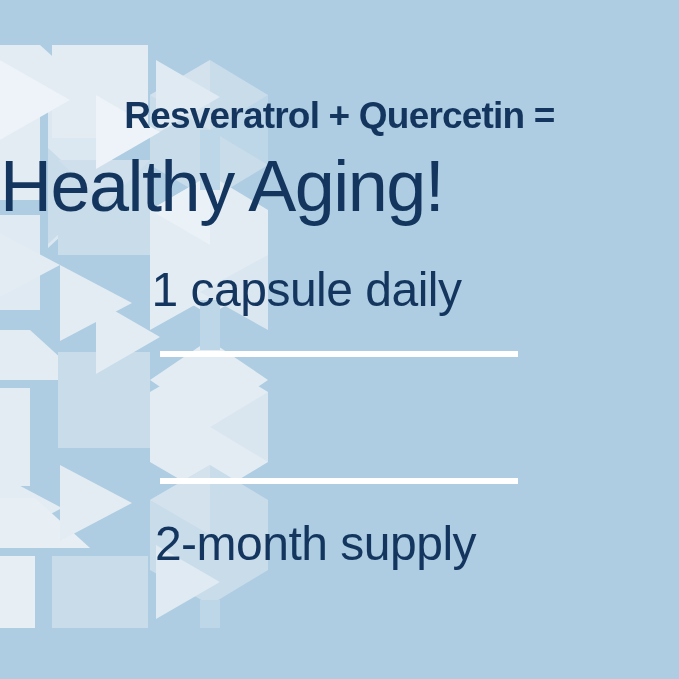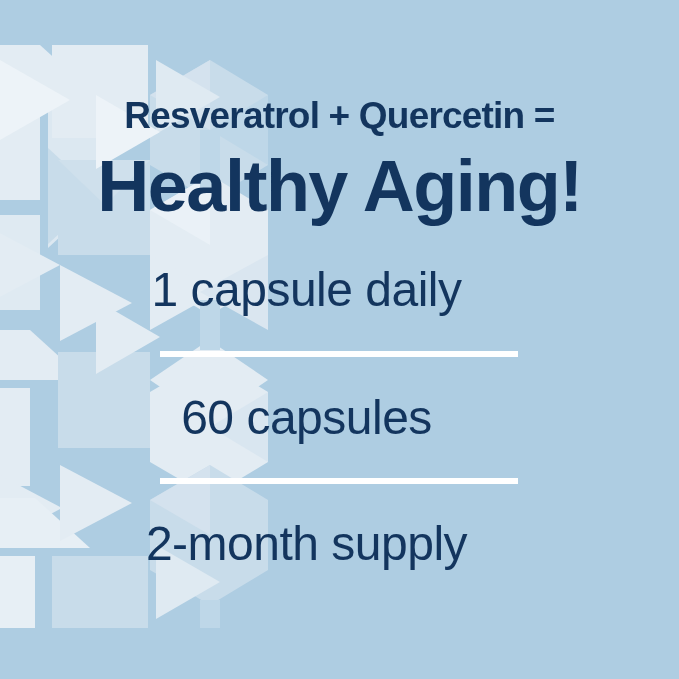--- a/index.html
+++ b/index.html
@@ -55,44 +55,44 @@
     letter-spacing: -0.8px;
     line-height: 1;
     white-space: nowrap;
   }
 
   .headline-main {
     position: absolute;
     top: 150px;
     left: 0;
     width: 679px;
-    text-align: center;
+    text-align: left;
     color: #13355e;
     font-size: 72px;
-    font-weight: bold;
+    font-weight: normal;
     letter-spacing: -1.5px;
     line-height: 1;
     white-space: nowrap;
   }
 
   .spec-line {
     position: absolute;
     left: 0;
     width: 613px;
     text-align: center;
     color: #13355e;
     font-size: 48px;
     font-weight: normal;
     letter-spacing: -0.5px;
     line-height: 1;
     white-space: nowrap;
   }
   #spec-dose   { top: 266px; }
   #spec-count  { top: 394px; }
-  #spec-supply { top: 520px; }
+  #spec-supply { top: 520px; padding-left: 9px; }
 
   .divider {
     position: absolute;
     left: 160px;
     width: 358px;
     height: 6px;
     background: #ffffff;
   }
   #divider-1 { top: 351px; }
   #divider-2 { top: 478px; }
@@ -175,20 +175,19 @@
   <div id="content">
 
     <div class="headline-top">Resveratrol + Quercetin =</div>
 
     <div class="headline-main">Healthy Aging!</div>
 
     <div class="spec-line" id="spec-dose">1 capsule daily</div>
 
     <div class="divider" id="divider-1"></div>
 
-    <div class="spec-line" id="spec-count">60 capsules</div>
 
     <div class="divider" id="divider-2"></div>
 
     <div class="spec-line" id="spec-supply">2-month supply</div>
 
   </div>
 </div>
 
 </body></html>

